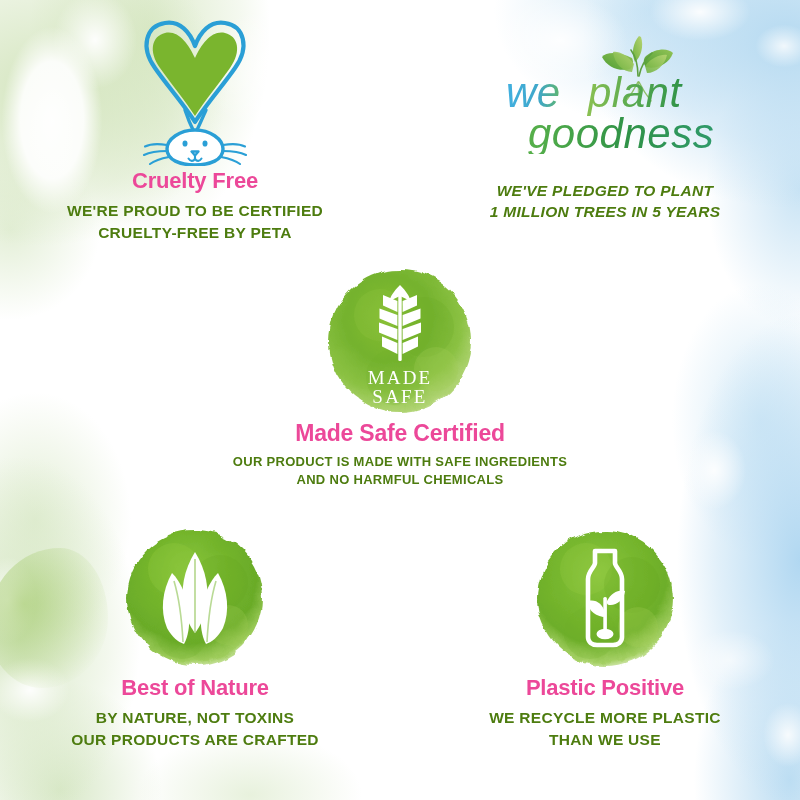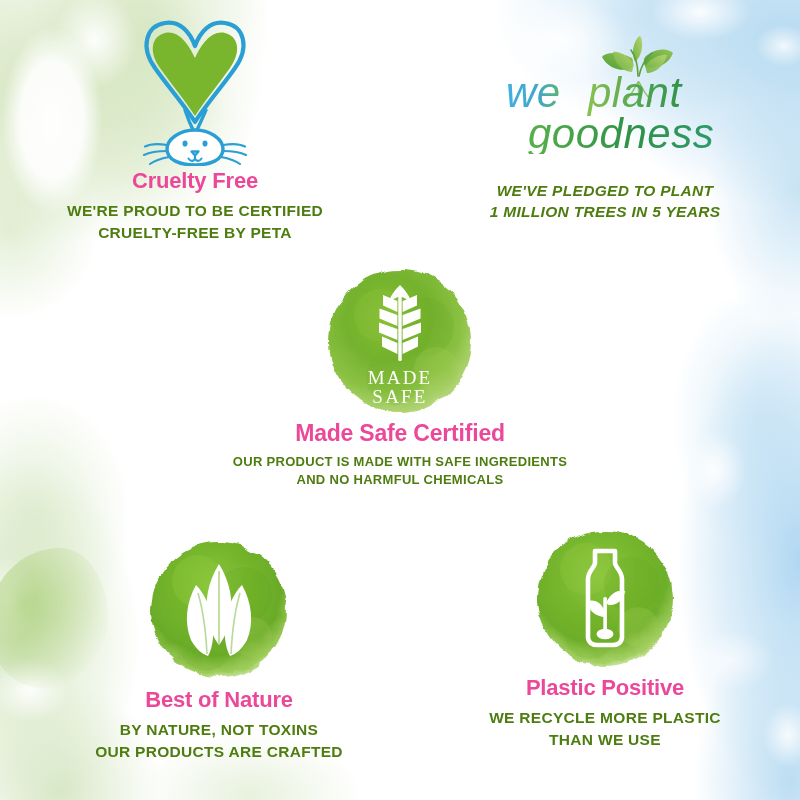--- a/index.html
+++ b/index.html
@@ -157,23 +157,22 @@
     top: 262px;
     width: 600px;
   }
   #cell-madesafe .badge-wrap { height: 158px; display:flex; align-items:center; justify-content:center; }
   #cell-madesafe .heading { font-size: 23px; text-align: center; }
   #cell-madesafe .subtitle { font-size: 13px; }
 
   
   #cell-nature {
     left: 0px;
-    top: 532px;
+    top: 520px;
     width: 390px;
-    margin-left: 24px;
   }
   #cell-nature .badge-wrap { height: 155px; display:flex; align-items:center; justify-content:center; }
 
   
   #cell-plastic {
     left: 410px;
     top: 520px;
     width: 390px;
   }
   #cell-plastic .badge-wrap { height: 155px; display:flex; align-items:center; justify-content:center; }

